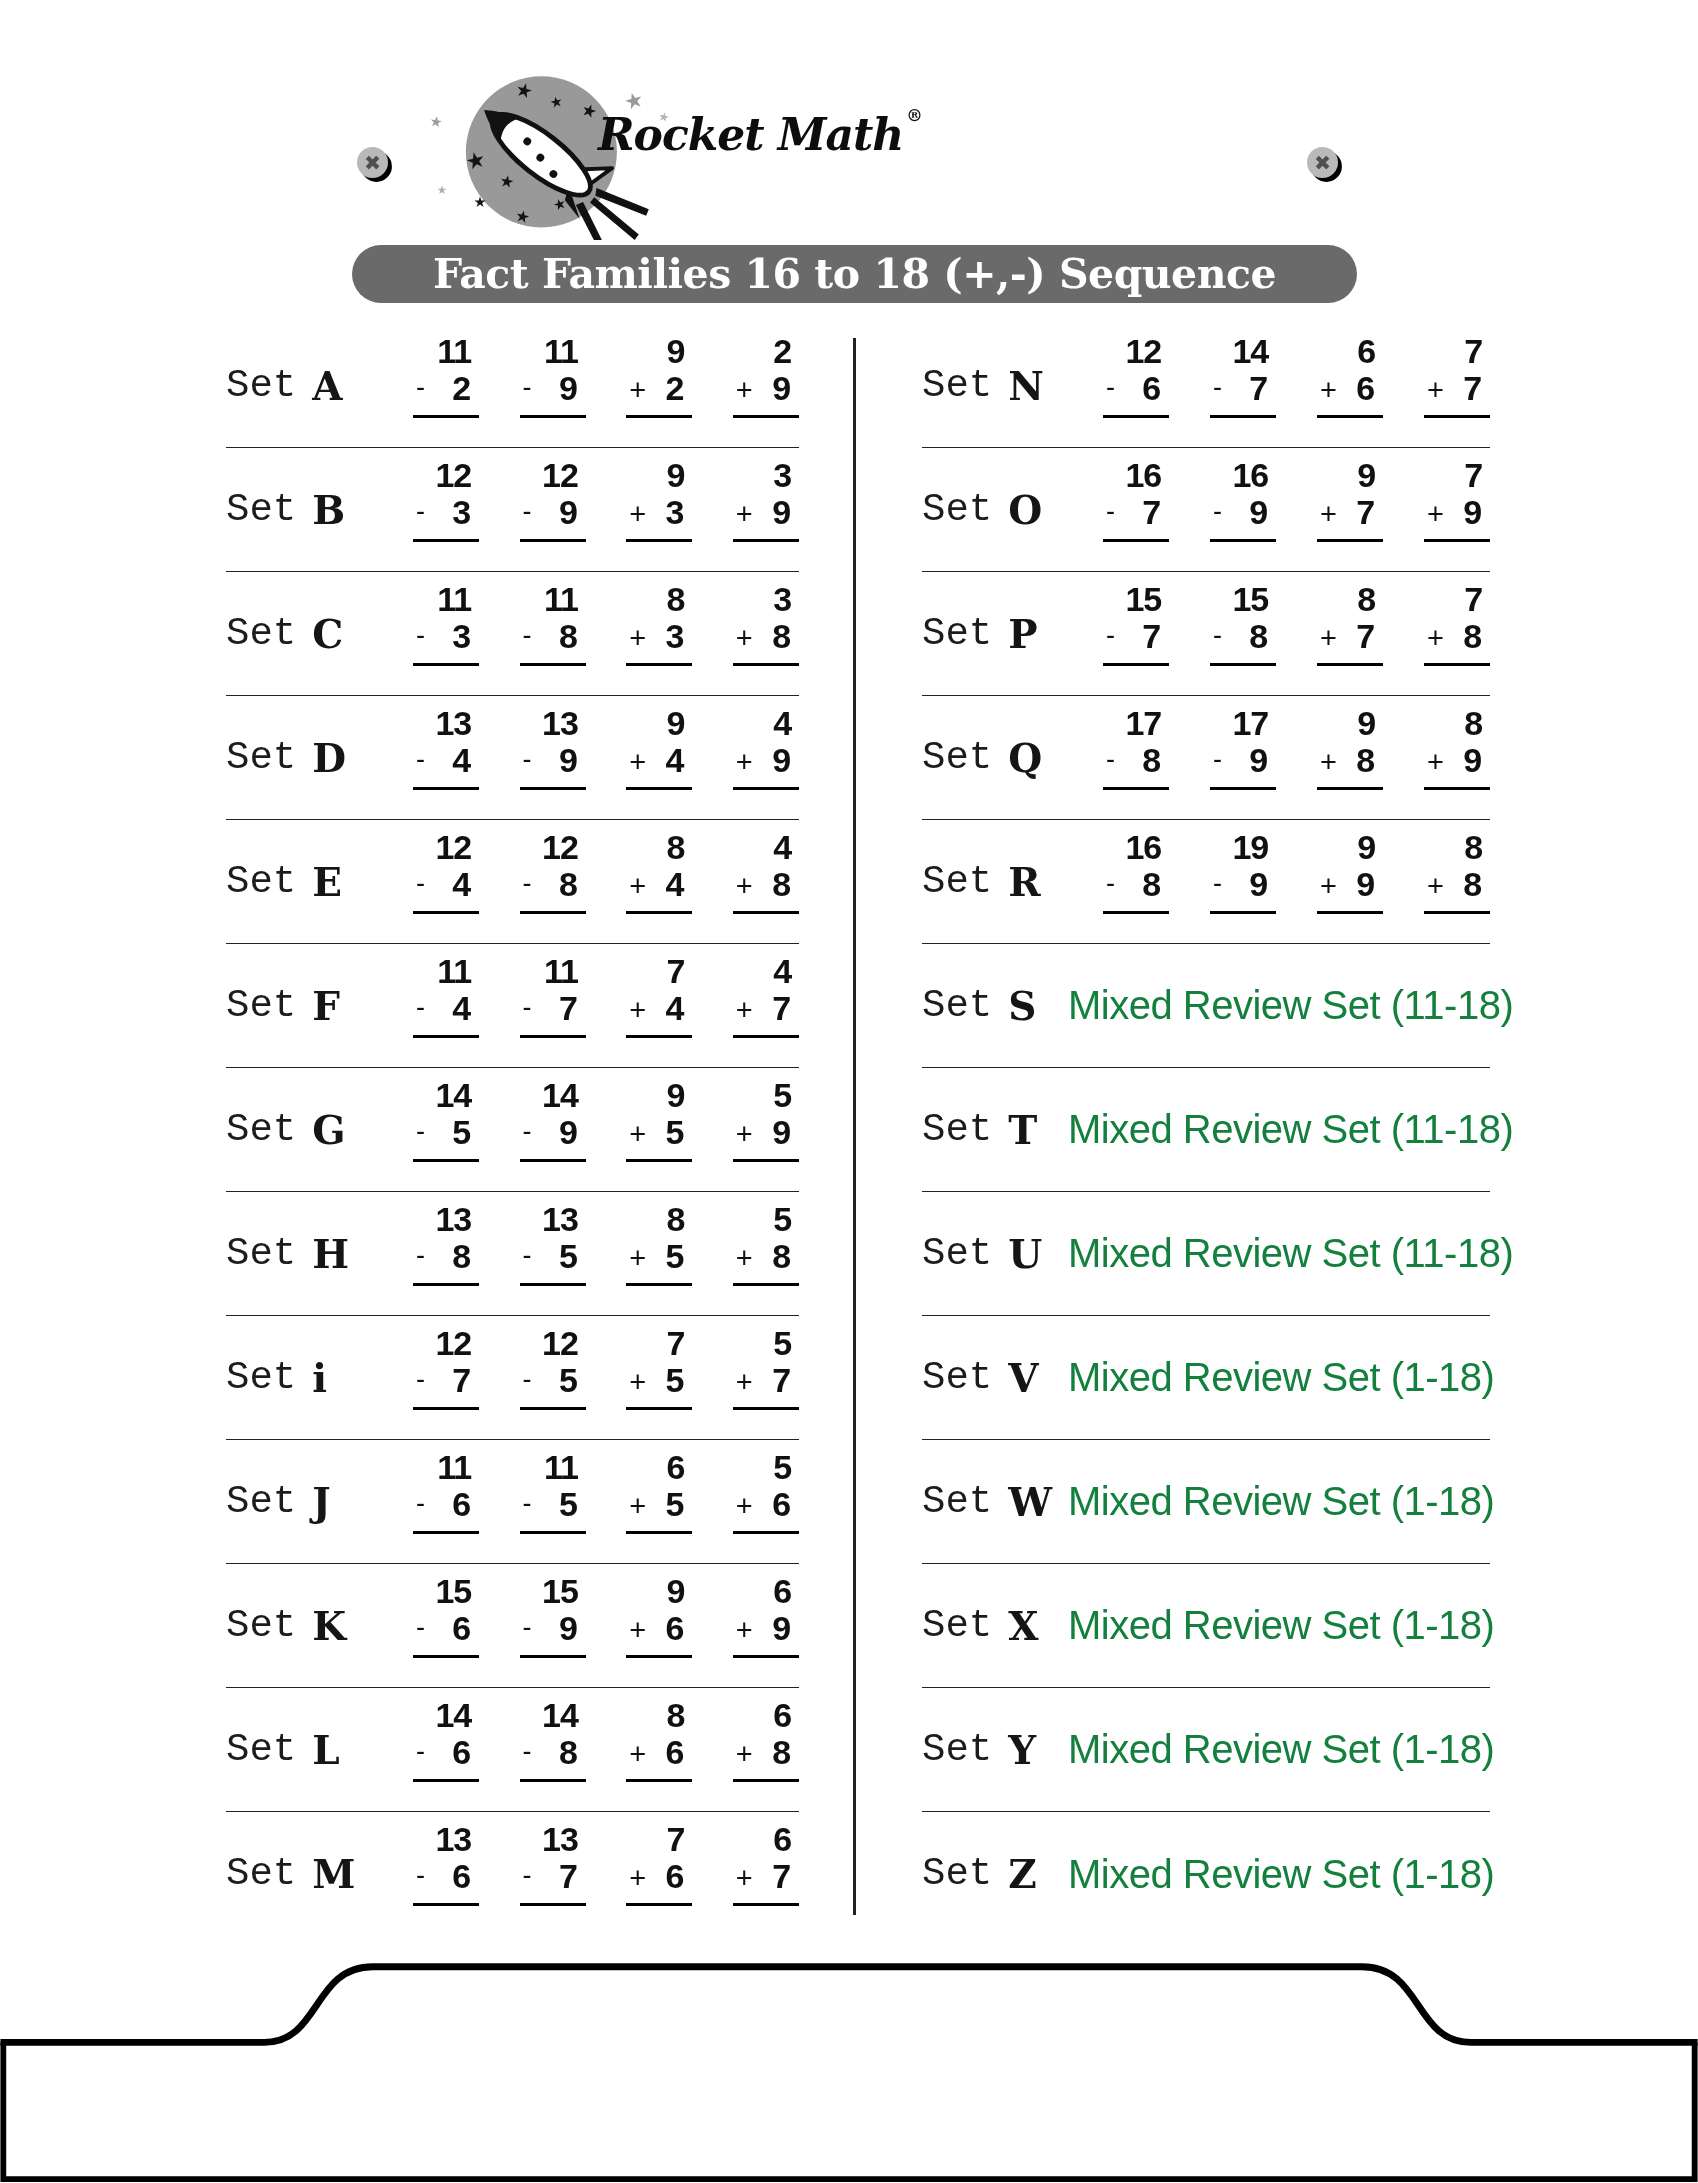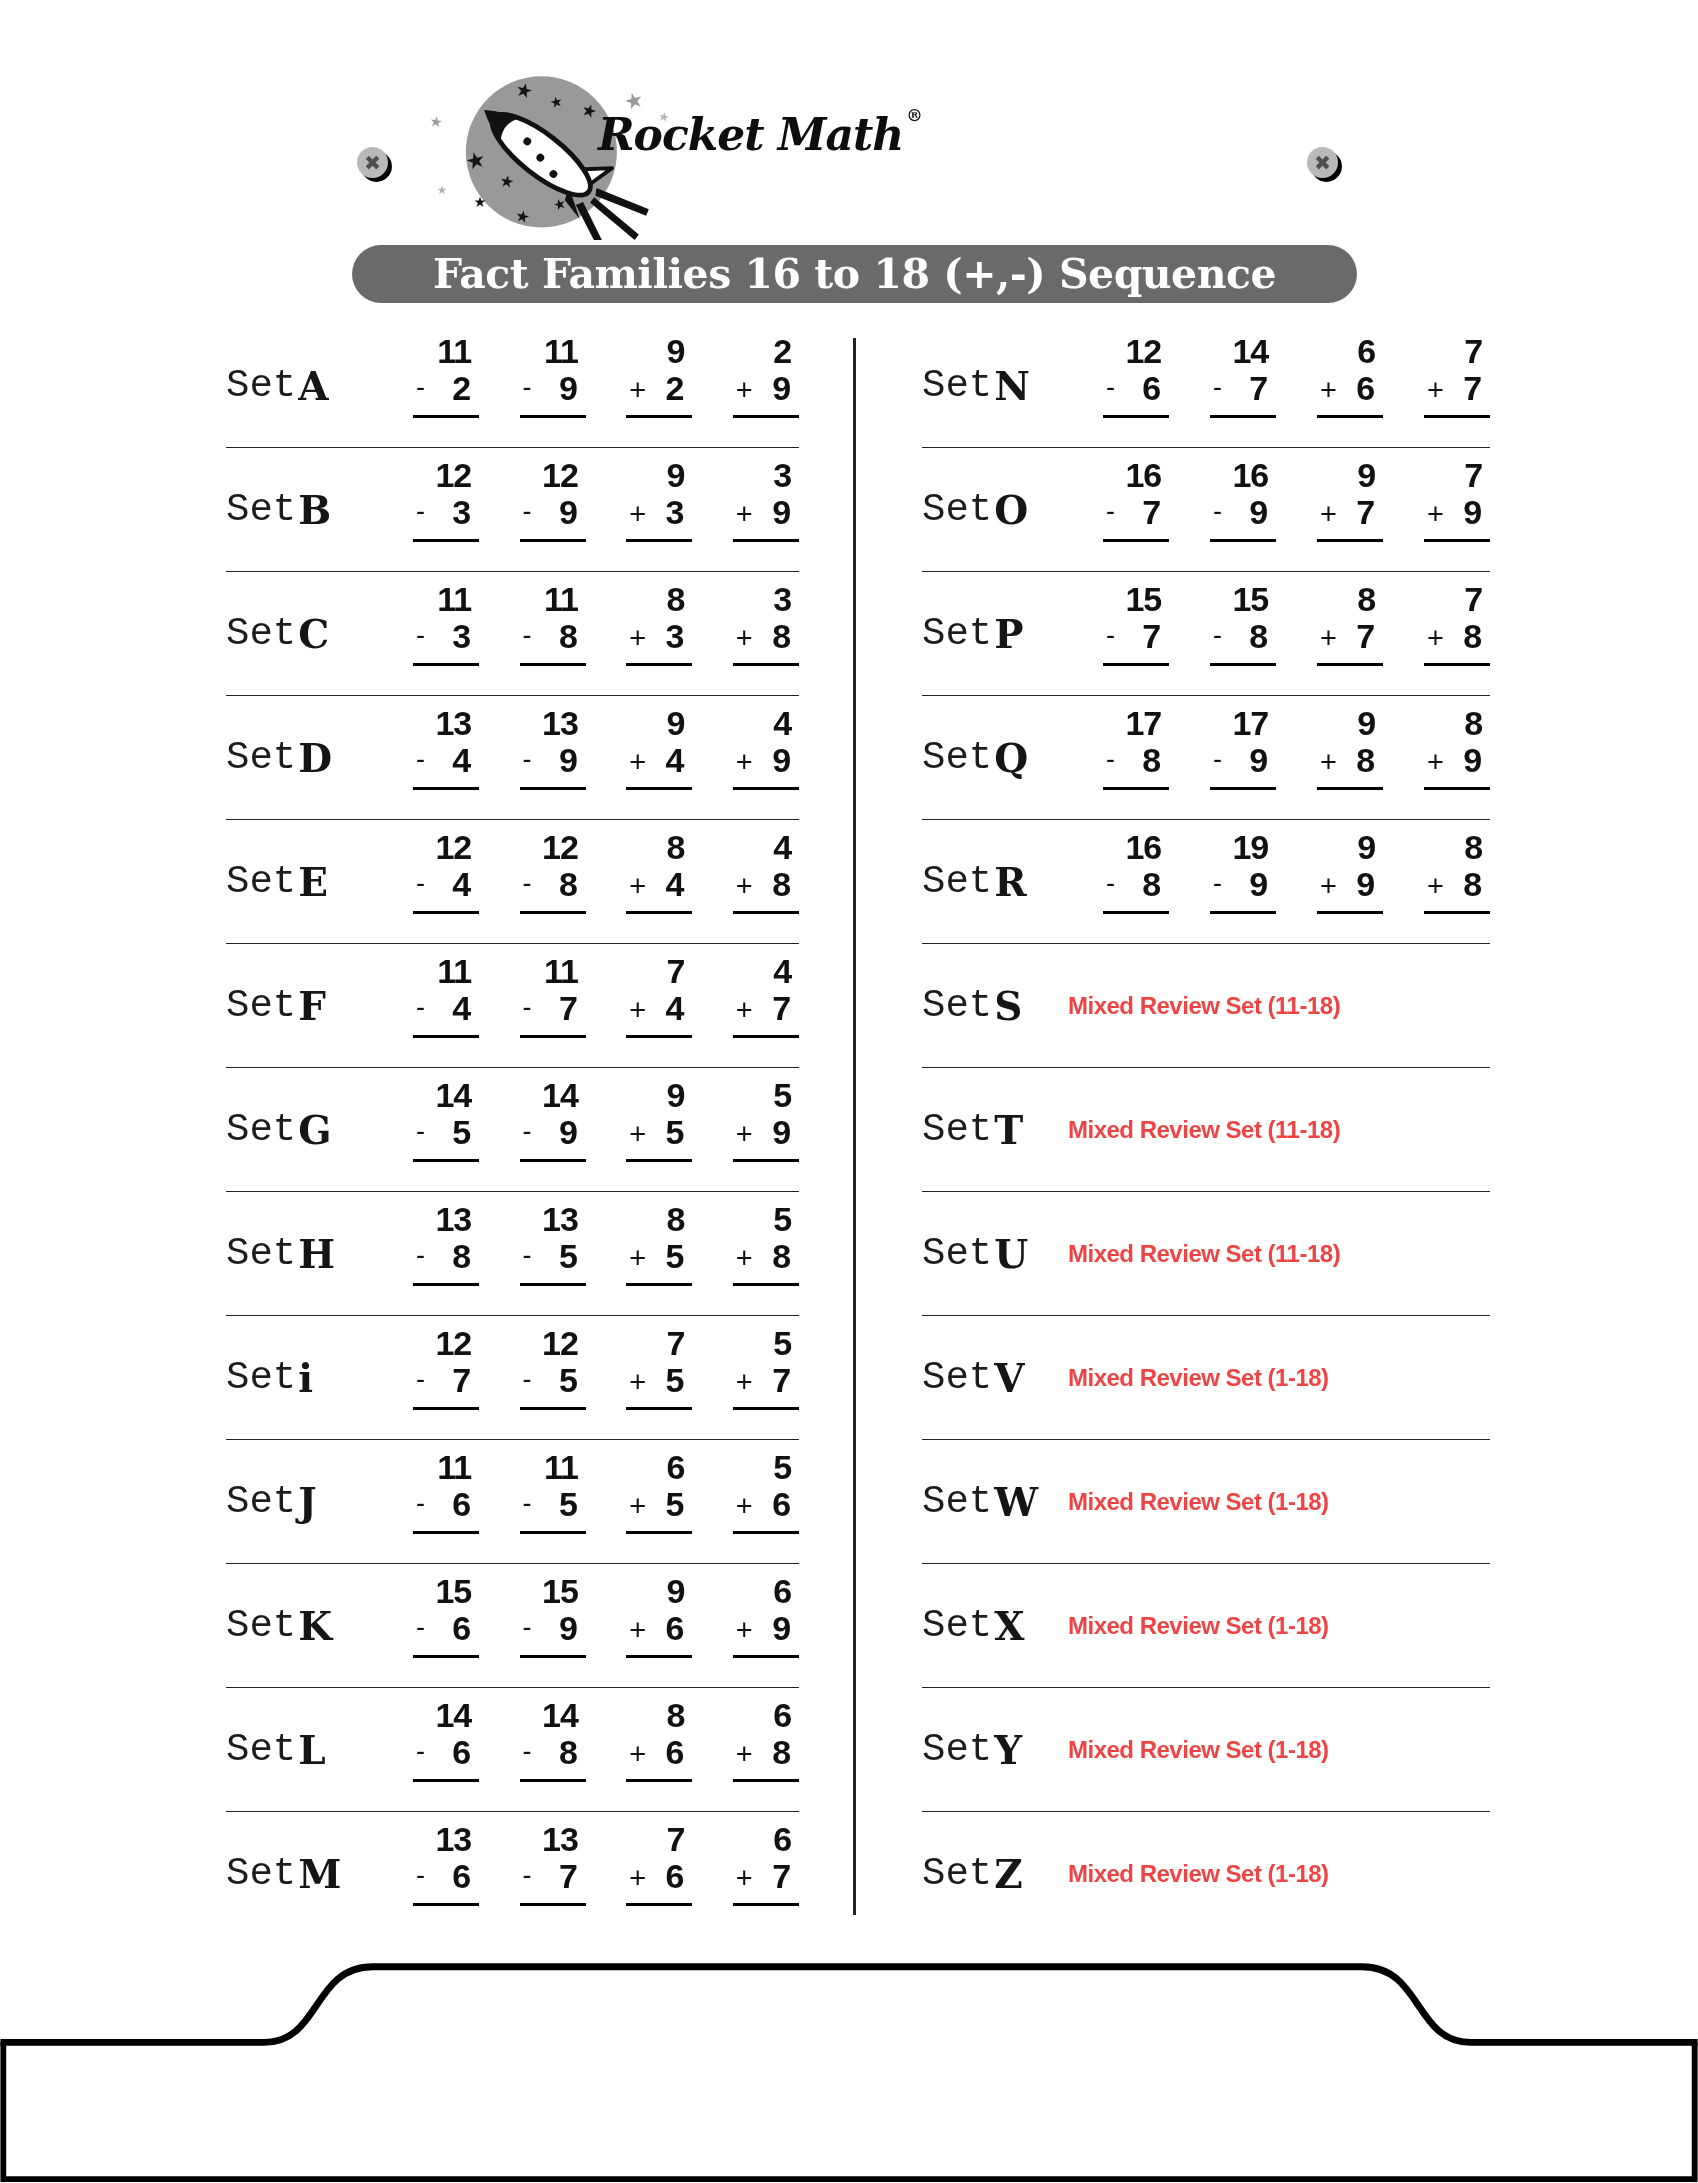--- a/index.html
+++ b/index.html
@@ -33,42 +33,42 @@
   }
   
   .col{position:absolute;top:324px;}
   .col.left{left:226px;width:573px;}
   .col.right{left:922px;width:568px;}
   .v-divider{position:absolute;left:853px;top:338px;width:2.9px;height:1577px;background:#222;}
   .set-row{position:relative;height:124px;border-bottom:1.9px solid #242424;box-sizing:border-box;}
   .set-row.last{border-bottom:none;}
   .set-label{
     position:absolute;left:0;top:0;height:100%;
-    display:flex;align-items:center;gap:2px;white-space:nowrap;
+    display:flex;align-items:center;gap:16px;white-space:nowrap;
   }
   .set-word{font-family:"Liberation Mono",monospace;font-size:39px;color:#1c1c1c;}
   .set-letter{font-family:"DejaVu Serif",serif;font-weight:bold;font-size:39px;color:#151515;}
   .problems{position:absolute;top:8.7px;right:0;display:flex;justify-content:space-between;margin-left:35px;}
   .col.left  .problems{left:152px;}
   .col.right .problems{left:146px;}
   .problem{width:66px;border-bottom:3.9px solid #000;padding-bottom:4.9px;}
   .p-top{
     text-align:right;padding-right:7.8px;
     font-weight:700;font-size:34px;line-height:37px;letter-spacing:-1px;
   }
   .p-bot{
     display:flex;justify-content:space-between;align-items:baseline;
     padding:0 7.8px 0 2.9px;font-weight:700;font-size:34px;line-height:37px;
   }
   .op{font-weight:400;font-size:29px;}
   .op.minus{position:relative;top:-3.9px;font-size:27px;}
   .review{
     position:absolute;left:146px;top:0;height:100%;
     display:flex;align-items:center;
-    font-weight:700;font-size:24px;letter-spacing:-0.5px;white-space:nowrap;color:#ef4444;
+    font-weight:400;font-size:40px;letter-spacing:-0.5px;white-space:nowrap;color:#15803d;
   }
   
   .tab-svg{position:absolute;left:0;top:1926px;}
 </style>
 </head>
 <body>
 
 <div class="page">
 
   <div class="screw left">✖</div>

